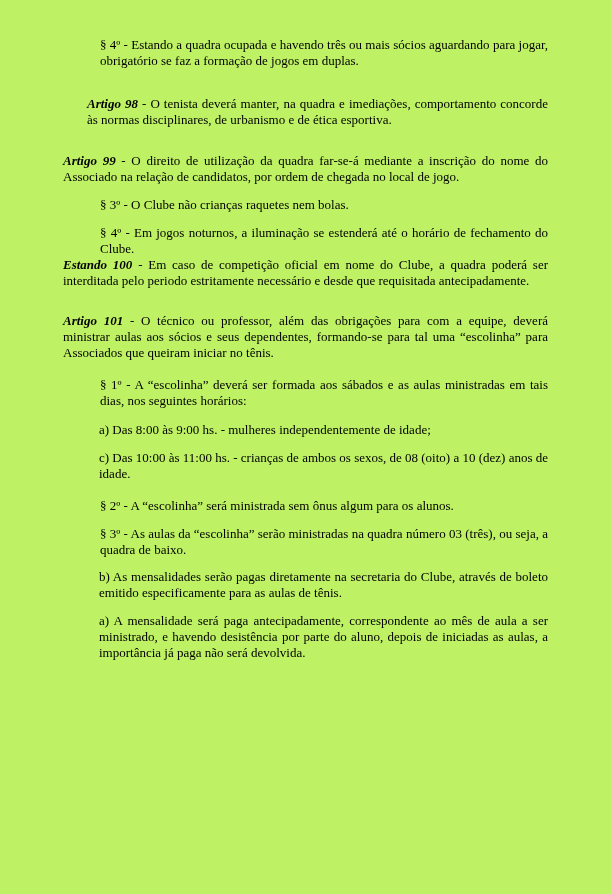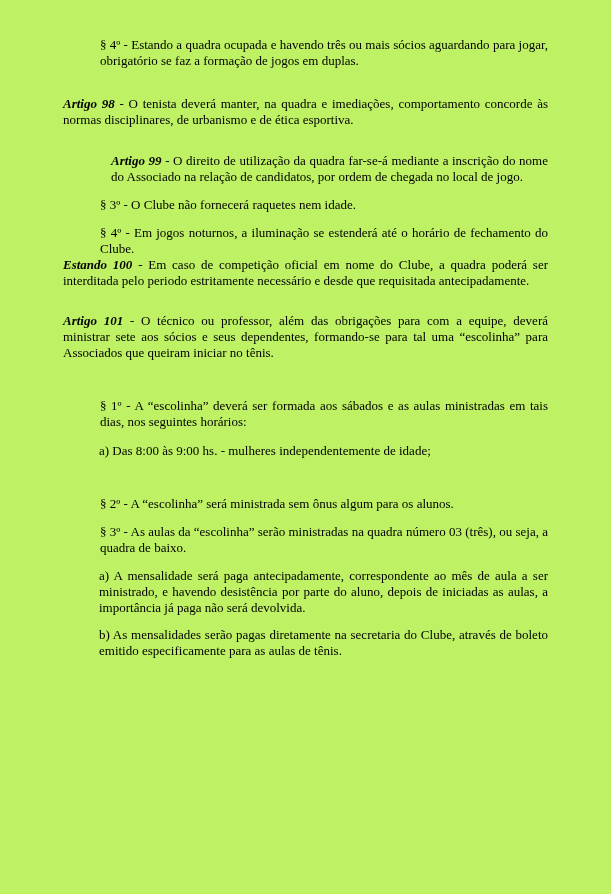--- a/index.html
+++ b/index.html
@@ -17,61 +17,62 @@
     font-family: "Liberation Serif", "DejaVu Serif", serif;
     font-size: 13px;
     line-height: 16px;
     color: #000000;
     text-align: justify;
   }
   .para { margin: 0; }
   .ind1 { margin-left: 37px; }
   .ind2 { margin-left: 36px; }
   .art-label { font-weight: bold; font-style: italic; }
-  .mt27 { margin-top: 27px; }
-  .mt25 { margin-top: 25px; margin-left: 48px; }
+  .mt27 { margin-top: 27px; margin-left: 24px; }
+  .mt25 { margin-top: 25px; }
   .mt24 { margin-top: 24px; }
-  .mt21 { margin-top: 37px; }
+  .mt21 { margin-top: 16px; }
   .mt16 { margin-top: 16px; }
   .mt13 { margin-top: 13px; }
   .mt12 { margin-top: 12px; }
   .mt11 { margin-top: 11px; }
   .mt0  { margin-top: 0; }
 </style>
 </head>
 <body>
 
 <div class="page">
   <div class="doc">
 
     <p class="para ind1 mt0">§ 4º - Estando a quadra ocupada e havendo três ou mais sócios aguardando para jogar, obrigatório se faz a formação de jogos em duplas.</p>
 
     <p class="para mt27"><span class="art-label">Artigo 98</span><span> - O tenista deverá manter, na quadra e imediações, comportamento concorde às normas disciplinares, de urbanismo e de ética esportiva.</span></p>
 
     <p class="para mt25"><span class="art-label">Artigo 99</span><span> - O direito de utilização da quadra far-se-á mediante a inscrição do nome do Associado na relação de candidatos, por ordem de chegada no local de jogo.</span></p>
 
 
 
-    <p class="para ind1 mt12">§ 3º - O Clube não fornecerá raquetes nem idade.</p>
+    <p class="para ind1 mt12">§ 3º - O Clube não crianças raquetes nem bolas.</p>
 
     <p class="para ind1 mt12">§ 4º - Em jogos noturnos, a iluminação se estenderá até o horário de fechamento do Clube.</p>
 
     <p class="para mt0"><span class="art-label">Estando 100</span><span> - Em caso de competição oficial em nome do Clube, a quadra poderá ser interditada pelo periodo estritamente necessário e desde que requisitada antecipadamente.</span></p>
 
-    <p class="para mt24"><span class="art-label">Artigo 101</span><span> - O técnico ou professor, além das obrigações para com a equipe, deverá ministrar sete aos sócios e seus dependentes, formando-se para tal uma “escolinha” para Associados que queiram iniciar no tênis.</span></p>
+    <p class="para mt24"><span class="art-label">Artigo 101</span><span> - O técnico ou professor, além das obrigações para com a equipe, deverá ministrar aulas aos sócios e seus dependentes, formando-se para tal uma “escolinha” para Associados que queiram iniciar no tênis.</span></p>
 
     <p class="para ind1 mt21">§ 1º - A “escolinha” deverá ser formada aos sábados e as aulas ministradas em tais dias, nos seguintes horários:</p>
 
     <p class="para ind2 mt13">a) Das 8:00 às 9:00 hs. - mulheres independentemente de idade;</p>
 
 
+    <p class="para ind2 mt12">c) Das 10:00 às 11:00 hs. - crianças de ambos os sexos, de 08 (oito) a 10 (dez) anos de idade.</p>
 
     <p class="para ind1 mt21">§ 2º - A “escolinha” será ministrada sem ônus algum para os alunos.</p>
 
     <p class="para ind1 mt12">§ 3º - As aulas da “escolinha” serão ministradas  na quadra número 03 (três), ou seja, a quadra de baixo.</p>
 
 
+    <p class="para ind2 mt11">b) As mensalidades serão pagas diretamente na secretaria do Clube, através de boleto emitido especificamente para as aulas de tênis.</p>
+
     <p class="para ind2 mt12">a) A mensalidade será paga antecipadamente, correspondente ao mês de aula a ser ministrado, e havendo desistência por parte do aluno, depois de iniciadas as aulas, a importância já paga não será devolvida.</p>
-
-    <p class="para ind2 mt11">b) As mensalidades serão pagas diretamente na secretaria do Clube, através de boleto emitido especificamente para as aulas de tênis.</p>
 
   </div>
 </div>
 
 </body></html>

